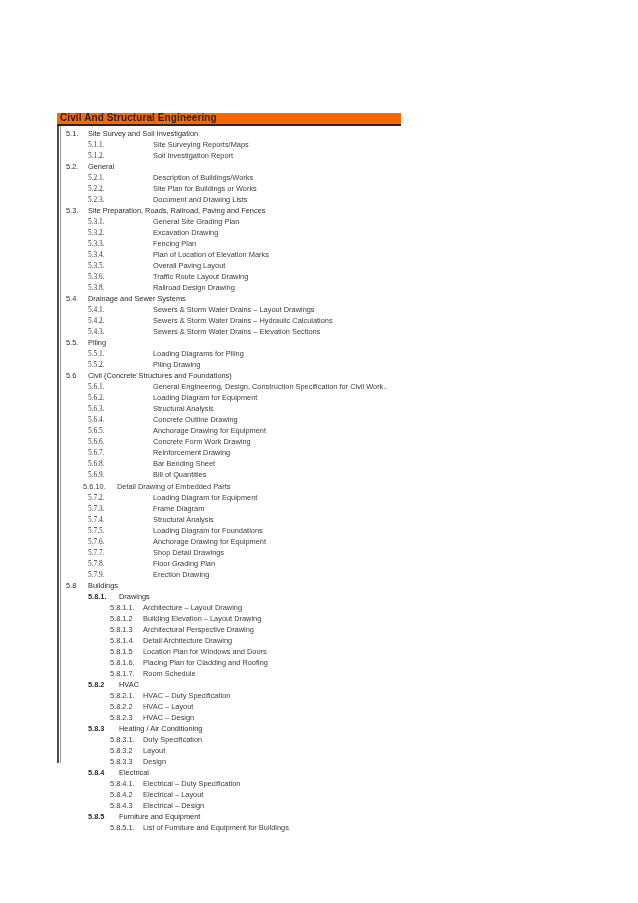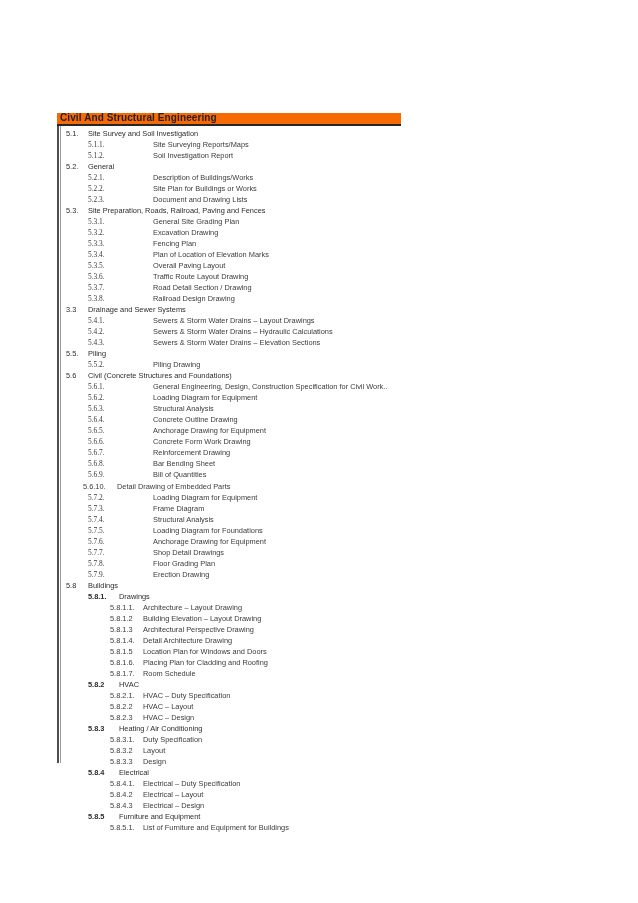--- a/index.html
+++ b/index.html
@@ -180,46 +180,46 @@
       </div>
       <div class="toc-row lvl3">
         <span class="num">5.3.5.</span>
         <span class="txt">Overall Paving Layout</span>
       </div>
       <div class="toc-row lvl3">
         <span class="num">5.3.6.</span>
         <span class="txt">Traffic Route Layout Drawing</span>
       </div>
       <div class="toc-row lvl3">
-        <span class="num">5.3.7.</span>
-        <span class="txt">Road Detail Section / Drawing</span>
-      </div>
-      <div class="toc-row lvl3">
         <span class="num">5.3.8.</span>
         <span class="txt">Railroad Design Drawing</span>
       </div>
       <div class="toc-row lvl2">
-        <span class="num">3.3</span>
+        <span class="num">5.4</span>
         <span class="txt">Drainage and Sewer Systems</span>
       </div>
       <div class="toc-row lvl3">
         <span class="num">5.4.1.</span>
         <span class="txt">Sewers &amp; Storm Water Drains – Layout Drawings</span>
       </div>
       <div class="toc-row lvl3">
         <span class="num">5.4.2.</span>
         <span class="txt">Sewers &amp; Storm Water Drains – Hydraulic Calculations</span>
       </div>
       <div class="toc-row lvl3">
         <span class="num">5.4.3.</span>
         <span class="txt">Sewers &amp; Storm Water Drains – Elevation Sections</span>
       </div>
       <div class="toc-row lvl2">
         <span class="num">5.5.</span>
         <span class="txt">Piling</span>
+      </div>
+      <div class="toc-row lvl3">
+        <span class="num">5.5.1.</span>
+        <span class="txt">Loading Diagrams for Piling</span>
       </div>
       <div class="toc-row lvl3">
         <span class="num">5.5.2.</span>
         <span class="txt">Piling Drawing</span>
       </div>
       <div class="toc-row lvl2">
         <span class="num">5.6</span>
         <span class="txt">Civil (Concrete Structures and Foundations)</span>
       </div>
       <div class="toc-row lvl3">

